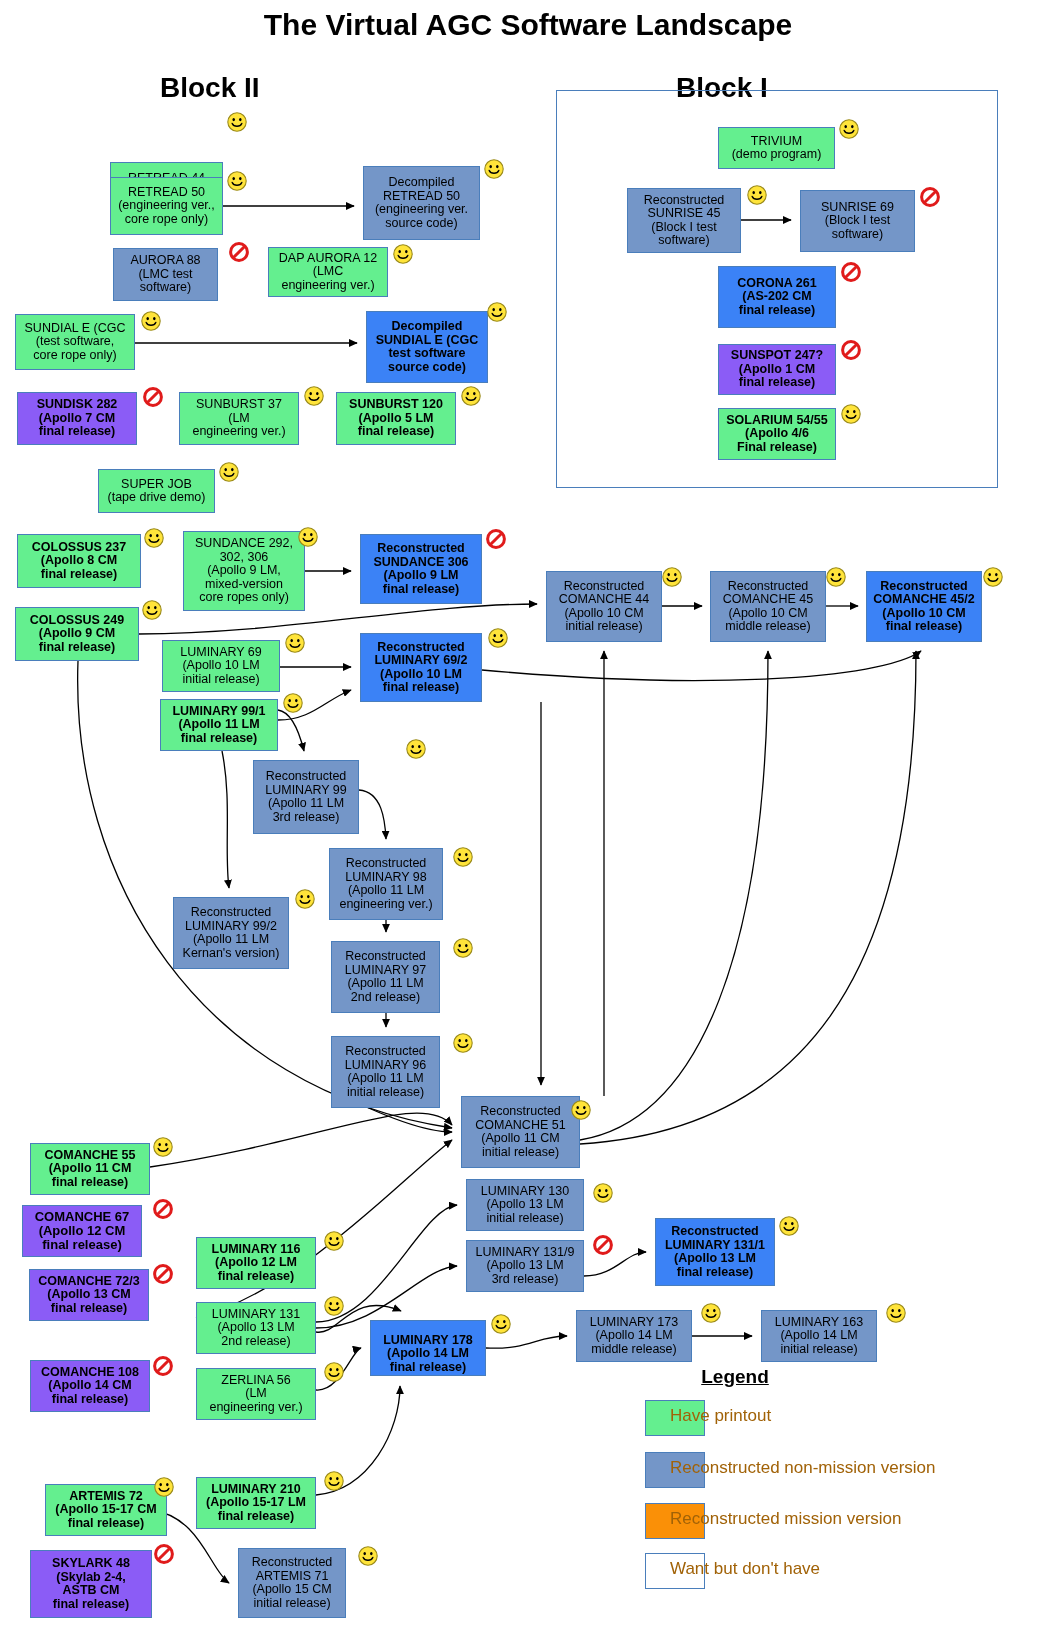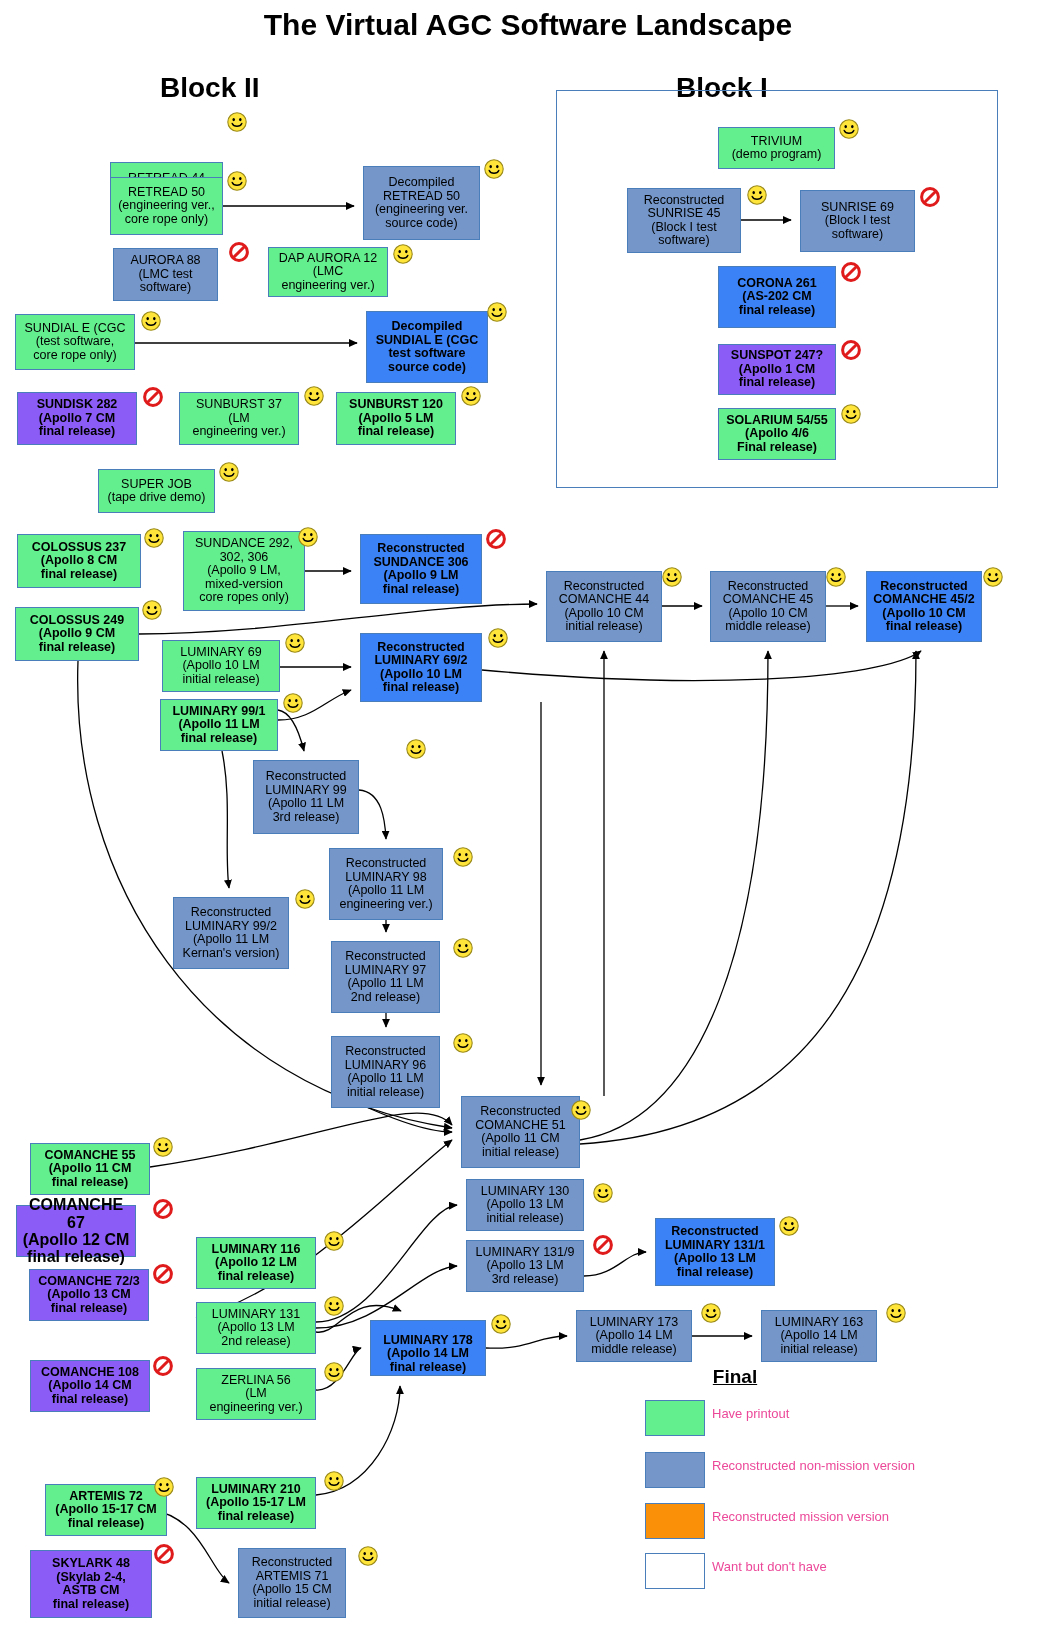--- a/index.html
+++ b/index.html
@@ -36,21 +36,21 @@
   .ic{position:absolute;width:22px;height:22px;}
   .ic svg{display:block;width:22px;height:22px;}
 
   #edges{position:absolute;left:0;top:0;width:1056px;height:1632px;pointer-events:none;}
 
   #legend-title{
     position:absolute;left:640px;top:1366px;width:190px;text-align:center;
     font-size:19px;font-weight:bold;text-decoration:underline;color:#000;
   }
   .lg-sw{position:absolute;width:58px;height:34px;border:1px solid #4a7ebb;left:645px;}
-  .lg-lb{position:absolute;left:712px;font-size:13px;color:#ec4899;}
+  .lg-lb{position:absolute;left:670px;font-size:17px;color:#a16207;}
 </style>
 </head>
 <body>
 
 <div id="page">
 
   <div id="title">The Virtual AGC Software Landscape</div>
 
   <div class="section-title" style="left:160px;top:72px;width:200px;">Block II</div>
   <div class="section-title" style="left:676px;top:72px;width:200px;">Block I</div>
@@ -485,21 +485,21 @@
         <span class="txt">COMANCHE 55<br>(Apollo 11 CM<br>final release)</span>
       </div>
       <div class="ic" style="left: 152px; top: 1136px;">
         <svg viewBox="0 0 22 22">
           <circle cx="11" cy="11" r="9.2" fill="#ffe43a" stroke="#9a8a1a" stroke-width="1.1"></circle>
           <ellipse cx="7.7" cy="8.6" rx="1.25" ry="1.7" fill="#000"></ellipse>
           <ellipse cx="14.3" cy="8.6" rx="1.25" ry="1.7" fill="#000"></ellipse>
           <path d="M6.2,12.4 C7.8,16.2 14.2,16.2 15.8,12.4" fill="none" stroke="#000" stroke-width="1.4" stroke-linecap="round"></path>
         </svg>
       </div>
-      <div class="node white bold" style="left: 16px; top: 1205px; width: 120px; height: 52px; font-size: 16px;">
+      <div class="node white bold" style="left: 22px; top: 1205px; width: 120px; height: 52px; font-size: 13px;">
         <span class="txt">COMANCHE 67<br>(Apollo 12 CM<br>final release)</span>
       </div>
       <div class="ic" style="left: 152px; top: 1198px;">
         <svg viewBox="0 0 22 22">
           <circle cx="11" cy="11" r="8.4" fill="#fff" stroke="#e01b1b" stroke-width="3"></circle>
           <line x1="5.2" y1="16.8" x2="16.8" y2="5.2" stroke="#e01b1b" stroke-width="3"></line>
         </svg>
       </div>
       <div class="node white bold" style="left: 29px; top: 1269px; width: 120px; height: 52px; font-size: 12.5px;">
         <span class="txt">COMANCHE 72/3<br>(Apollo 13 CM<br>final release)</span>
@@ -653,21 +653,21 @@
       <div class="ic" style="left: 885px; top: 1302px;">
         <svg viewBox="0 0 22 22">
           <circle cx="11" cy="11" r="9.2" fill="#ffe43a" stroke="#9a8a1a" stroke-width="1.1"></circle>
           <ellipse cx="7.7" cy="8.6" rx="1.25" ry="1.7" fill="#000"></ellipse>
           <ellipse cx="14.3" cy="8.6" rx="1.25" ry="1.7" fill="#000"></ellipse>
           <path d="M6.2,12.4 C7.8,16.2 14.2,16.2 15.8,12.4" fill="none" stroke="#000" stroke-width="1.4" stroke-linecap="round"></path>
         </svg>
       </div>
     </div>
 
-  <div id="legend-title">Final</div>
+  <div id="legend-title">Legend</div>
   <div id="legend-items">
       <div class="lg-sw" style="top: 1400px; background: rgb(100, 239, 143);"></div>
       <div class="lg-lb" style="top: 1406px;">Have printout</div>
       <div class="lg-sw" style="top: 1452px; background: rgb(116, 150, 200);"></div>
       <div class="lg-lb" style="top: 1458px;">Reconstructed non-mission version</div>
       <div class="lg-sw" style="top: 1503px; background: rgb(250, 144, 7);"></div>
       <div class="lg-lb" style="top: 1509px;">Reconstructed mission version</div>
       <div class="lg-sw" style="top: 1553px; background: rgb(255, 255, 255);"></div>
       <div class="lg-lb" style="top: 1559px;">Want but don't have</div>
     </div>

